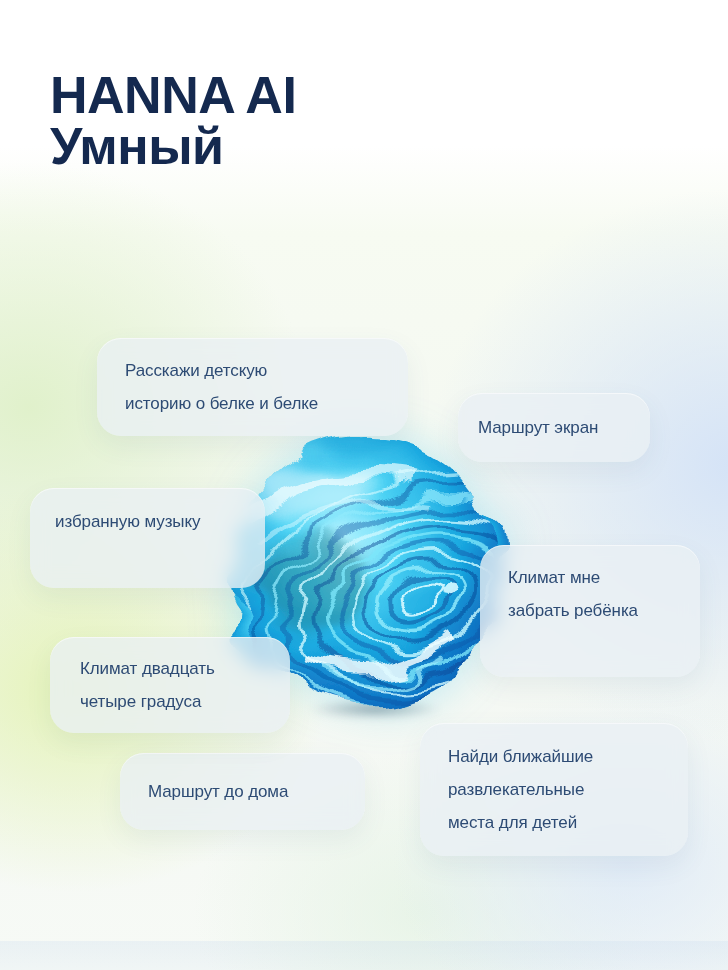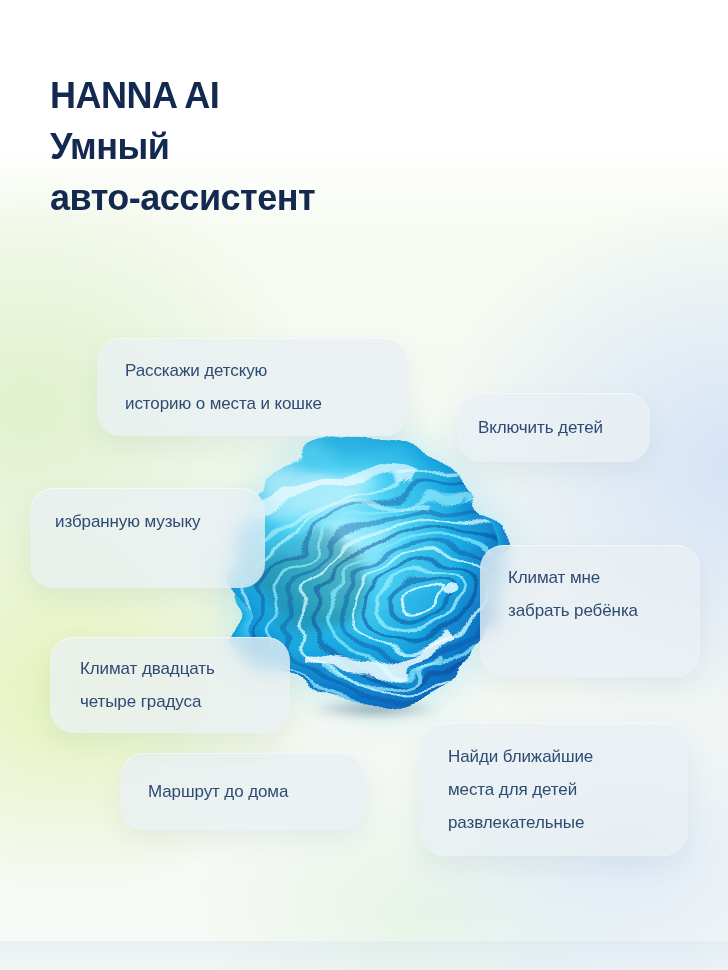--- a/index.html
+++ b/index.html
@@ -13,21 +13,21 @@
       radial-gradient(62% 42% at 101% 48%, rgba(211,226,247,.95) 0%, rgba(211,226,247,0) 68%),
       radial-gradient(50% 30% at 10% 71%, rgba(228,243,182,.95) 0%, rgba(228,243,182,0) 70%),
       radial-gradient(55% 36% at 4% 42%, rgba(222,240,199,.9) 0%, rgba(222,240,199,0) 70%),
       radial-gradient(42% 22% at 58% 94%, rgba(226,242,226,.7) 0%, rgba(226,242,226,0) 75%),
       linear-gradient(180deg,#ffffff 0%,#ffffff 15%,#f7fbf2 24%,#f3f7f2 60%,#f7faf6 100%);
   }
   .title{
     position:absolute;left:50px;top:70px;
     color:#14294f;
     font-weight:700;
-    font-size:36px;line-height:51px;
+    font-size:52px;line-height:51px;
     letter-spacing:-0.5px;
   }
   .title .line{display:block;}
   .orb-wrap{position:absolute;left:218px;top:428px;width:300px;height:290px;z-index:1;}
   .orb-wrap svg{overflow:visible;filter:drop-shadow(0 0 22px rgba(60,200,235,.30));}
   .orb-shadow{
     position:absolute;left:62px;top:268px;width:190px;height:26px;
     background:radial-gradient(50% 50% at 50% 50%, rgba(12,32,52,.42) 0%, rgba(12,32,52,0) 70%);
     filter:blur(4px);
     z-index:0;
@@ -57,21 +57,20 @@
   }
 </style>
 </head>
 <body>
 
 <div class="canvas">
 
   <div class="title">
     <span class="line">HANNA AI</span>
     <span class="line">Умный</span>
-    <span class="line">авто-ассистент</span>
   </div>
 
   <div class="orb-wrap">
     <div class="orb-shadow"></div>
     <svg width="300" height="290" viewBox="0 0 300 300" aria-hidden="true">
       <defs>
         <radialGradient id="gBase" cx="42%" cy="38%" r="78%">
           <stop offset="0%" stop-color="#aef2ff"></stop>
           <stop offset="28%" stop-color="#4cd2f4"></stop>
           <stop offset="55%" stop-color="#1aa8e0"></stop>
@@ -117,25 +116,25 @@
           <path d="M108,252 Q162,278 226,236" stroke="#9eeffd" stroke-width="4" opacity="0.7" fill="none"></path>
           <ellipse cx="230" cy="172" rx="9" ry="6" fill="#ccf6ff" opacity="0.95"></ellipse>
           <ellipse cx="90" cy="64" rx="58" ry="26" fill="#ffffff" opacity="0.45" filter="url(#soft)"></ellipse>
         </g>
       </g>
     </svg>
   </div>
 
   <div class="chip chip-story">
     <span class="line">Расскажи детскую</span>
-    <span class="line">историю о места и кошке</span>
+    <span class="line">историю о белке и белке</span>
   </div>
 
   <div class="chip chip-screen">
-    <span class="line">Включить детей</span>
+    <span class="line">Маршрут экран</span>
   </div>
 
   <div class="chip chip-music">
     <span class="line">избранную музыку</span>
   </div>
 
   <div class="chip chip-remind">
     <span class="line">Климат мне</span>
     <span class="line">забрать ребёнка</span>
   </div>
@@ -144,18 +143,18 @@
     <span class="line">Маршрут до дома</span>
   </div>
 
   <div class="chip chip-climate">
     <span class="line">Климат двадцать</span>
     <span class="line">четыре градуса</span>
   </div>
 
   <div class="chip chip-places">
     <span class="line">Найди ближайшие</span>
+    <span class="line">развлекательные</span>
     <span class="line">места для детей</span>
-    <span class="line">развлекательные</span>
   </div>
 
   <div class="bottom-band"></div>
 </div>
 
 </body></html>

